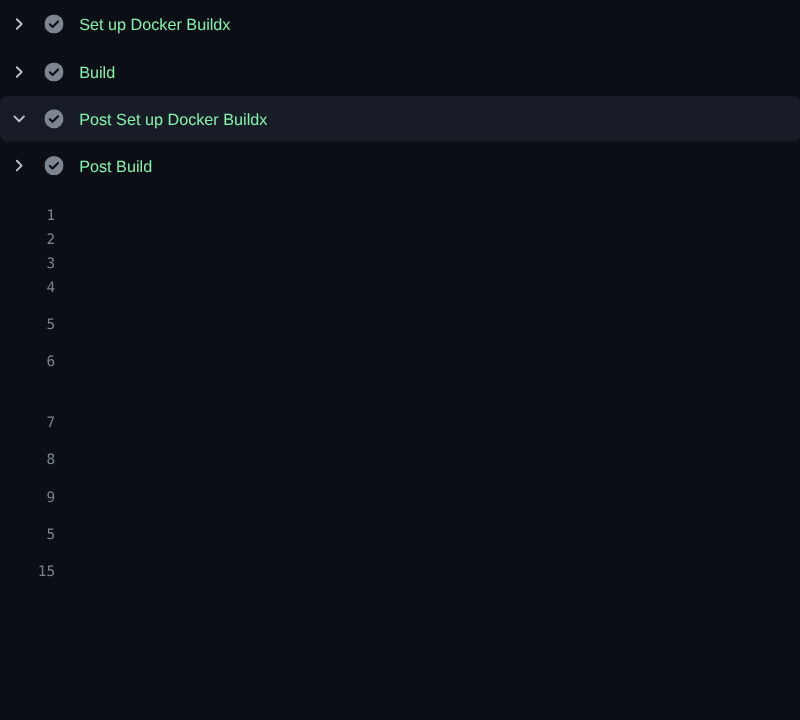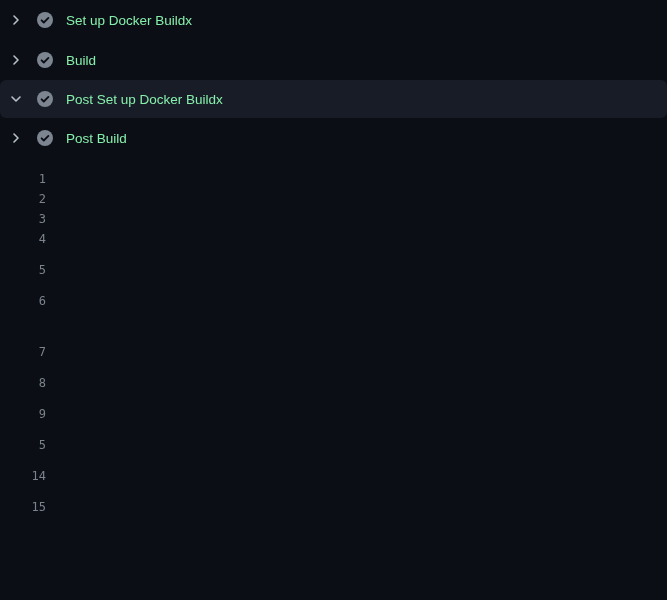--- a/index.html
+++ b/index.html
@@ -157,24 +157,19 @@
       <span class="num">9</span>
       
       
     </div>
       <div class="row log">
       <span class="num">5</span>
       
       
     </div>
       <div class="row log">
-      <span class="num">14</span>
-      
-      
-    </div>
-      <div class="row log">
       <span class="num">15</span>
       
       
     </div>
     </div>
 
 </div>
 
 </body></html>

